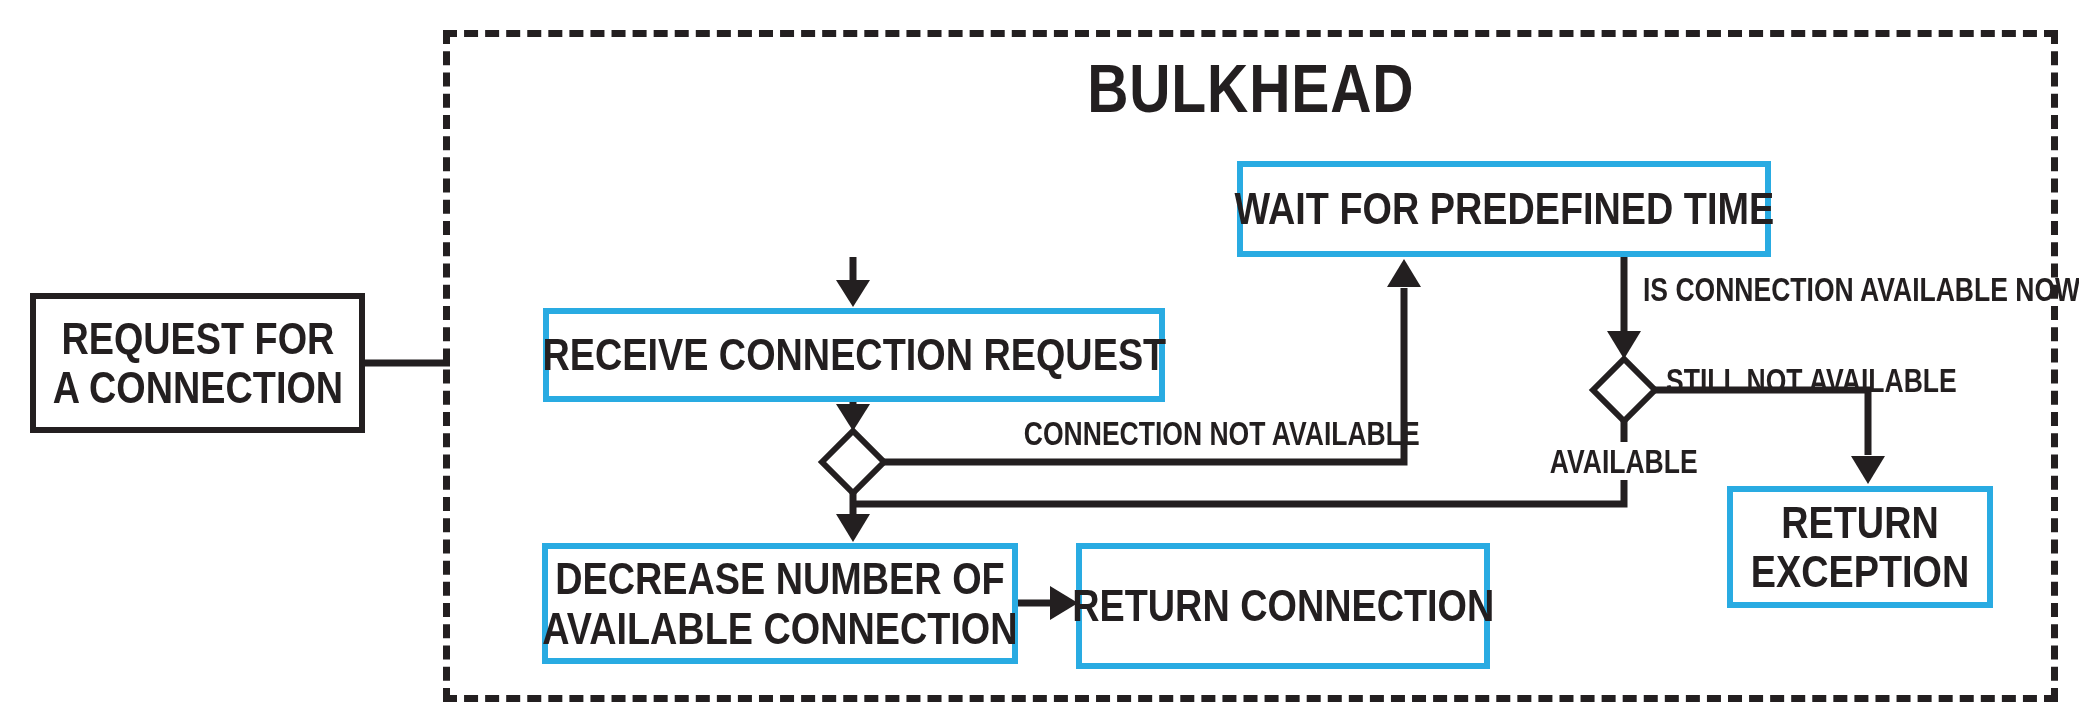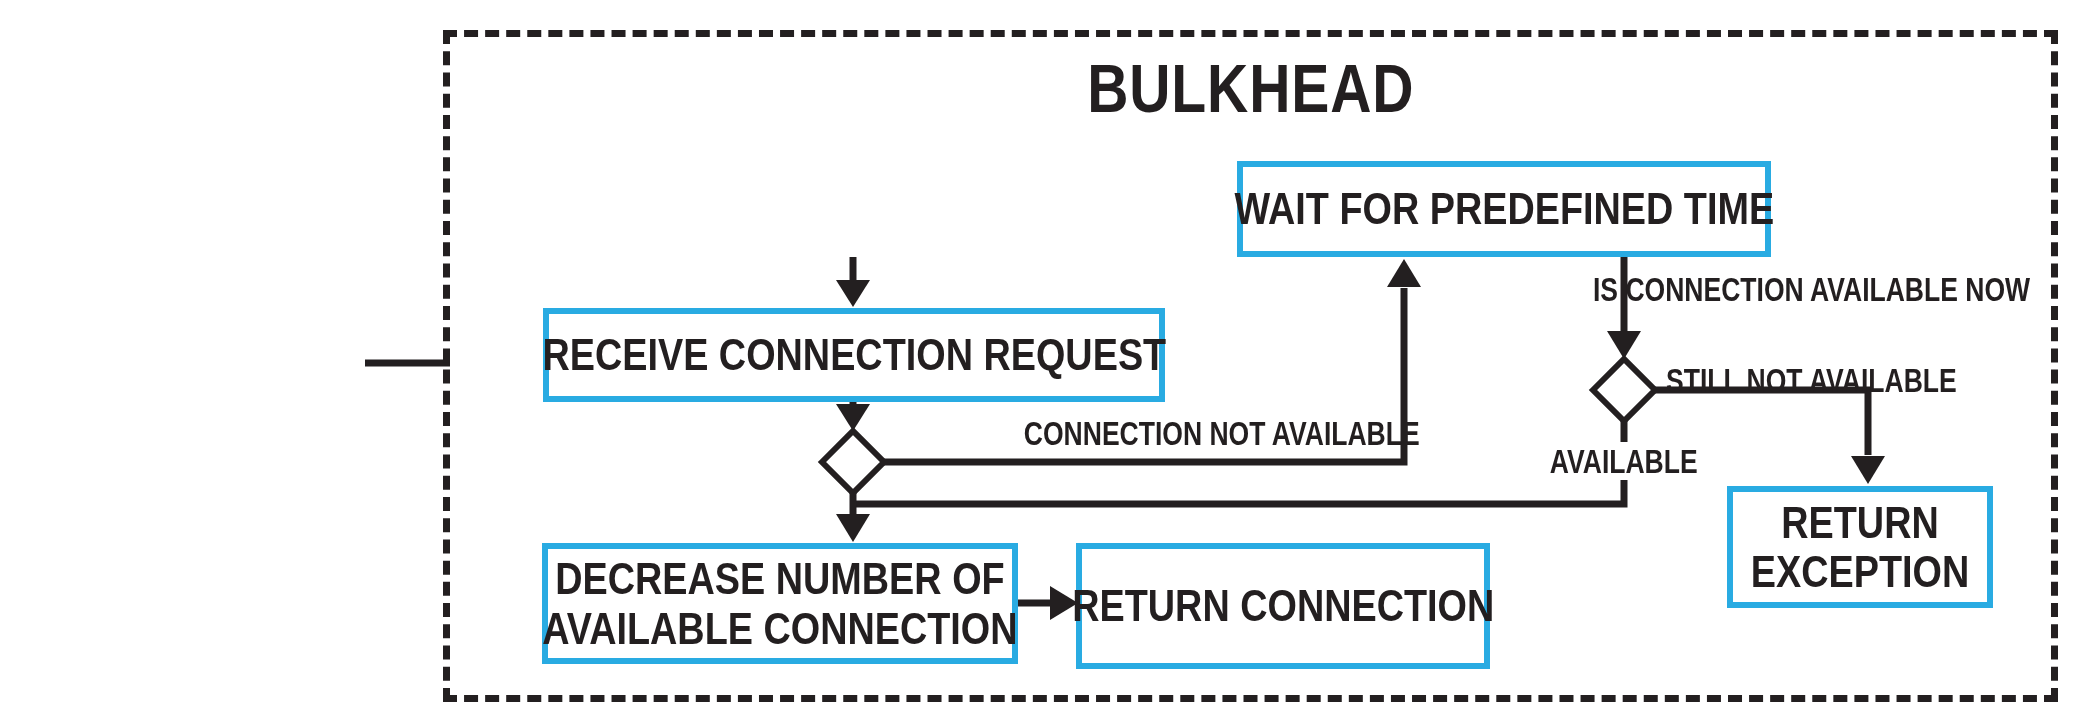--- a/index.html
+++ b/index.html
@@ -72,20 +72,24 @@
       <polygon points="1868,484 1851,456 1885,456"></polygon>
       <polygon points="853,542 836,514 870,514"></polygon>
       <polygon points="1078,603 1050,586 1050,620"></polygon>
     </g>
   </svg>
 
   <div class="boundary"></div>
 
   <div class="title"><span class="cx">BULKHEAD</span></div>
 
+  <div class="node node--plain" style="left:30px; top:293px; width:335px; height:140px;">
+    <span class="cx">REQUEST FOR
+A CONNECTION</span>
+  </div>
 
 
   <div class="node" style="left:543px; top:308px; width:622px; height:94px;">
     <span class="cx">RECEIVE CONNECTION REQUEST</span>
   </div>
 
   <div class="node" style="left:1237px; top:161px; width:534px; height:96px;">
     <span class="cx">WAIT FOR PREDEFINED TIME</span>
   </div>
 
@@ -102,21 +106,21 @@
     <span class="cx">RETURN
 EXCEPTION</span>
   </div>
 
 
 
   <div class="elabel c" style="left:968px; top:416px; width:400px;">
     <span class="sx">CONNECTION NOT AVAILABLE</span>
   </div>
 
-  <div class="elabel l" style="left:1593px; top:272px; width:420px;">
+  <div class="elabel l" style="left:1643px; top:272px; width:420px;">
     <span class="sx">IS CONNECTION AVAILABLE NOW</span>
   </div>
 
   <div class="elabel l" style="left:1666px; top:347px; width:320px;margin-top:16px;">
     <span class="sx">STILL NOT AVAILABLE</span>
   </div>
 
   <div class="elabel c" style="left:1474px; top:442px; width:300px;">
     <span class="sx masked">AVAILABLE</span>
   </div>

